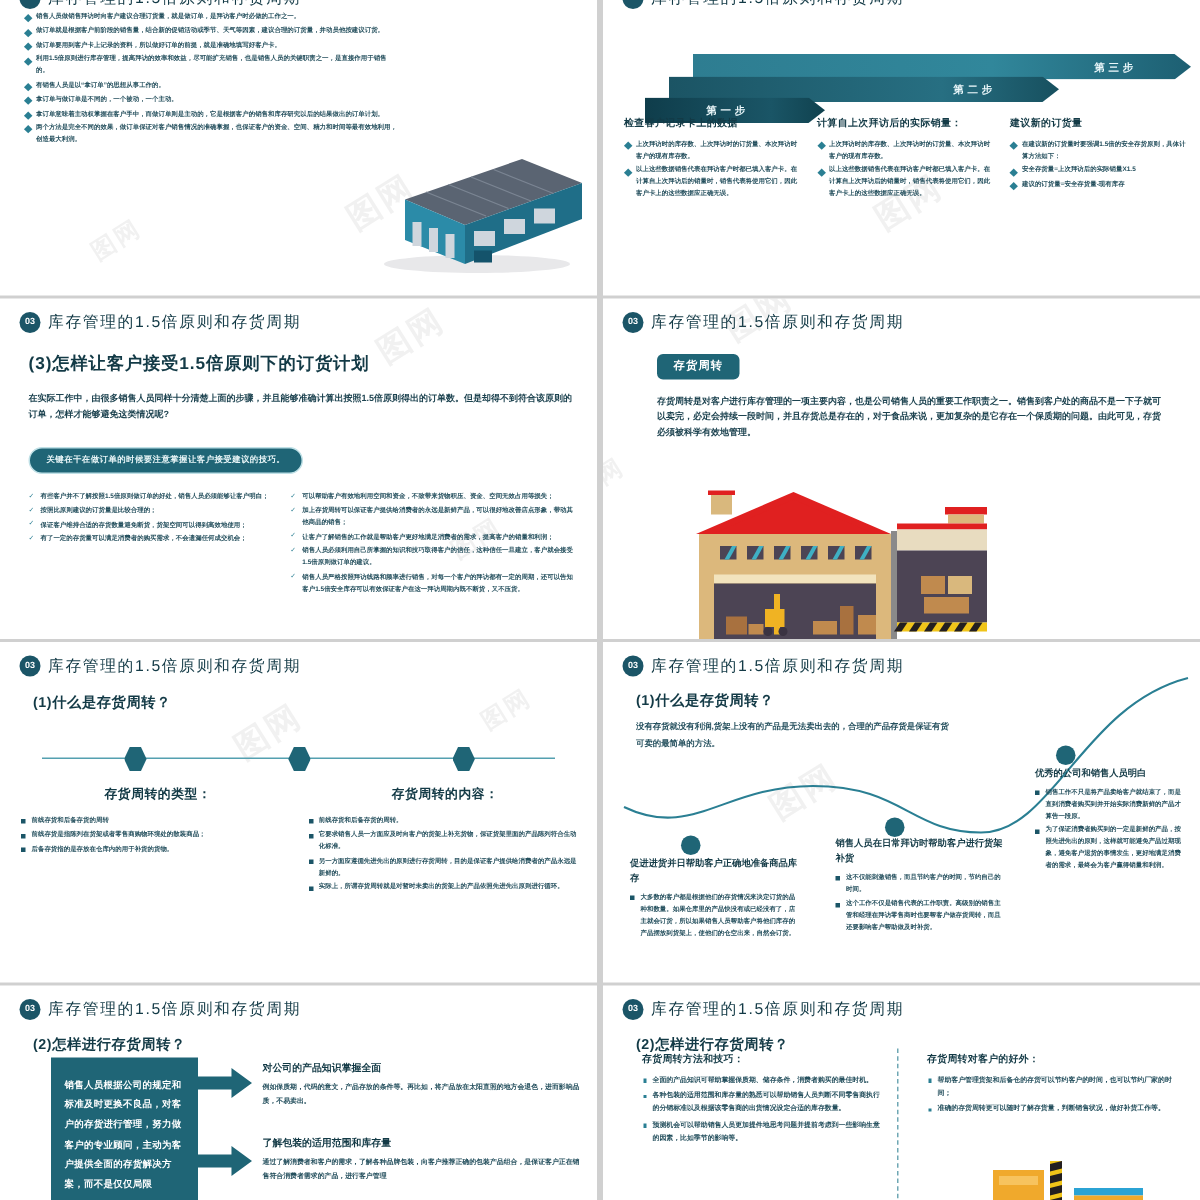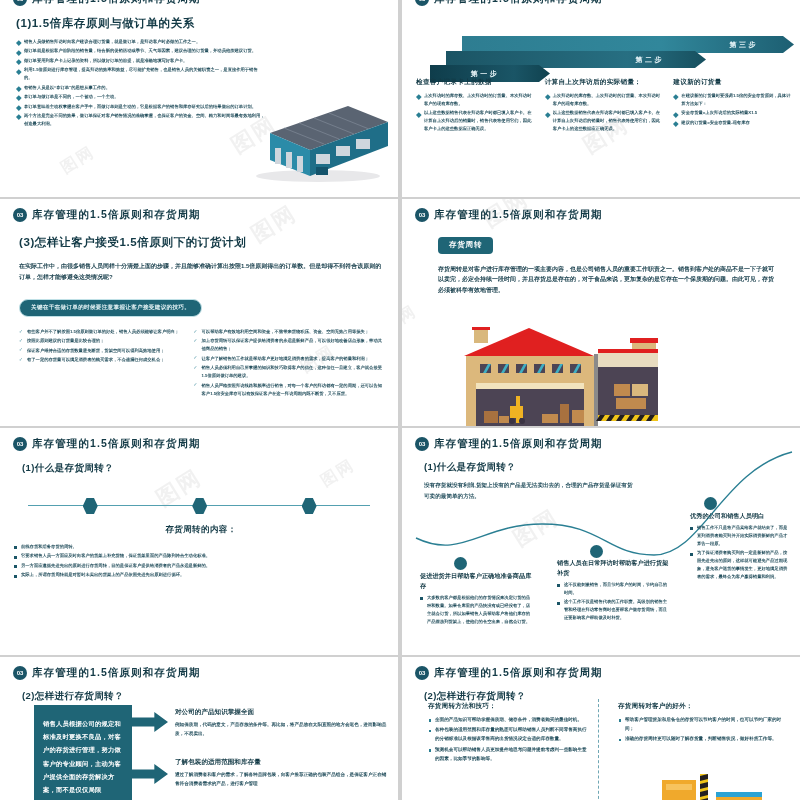--- a/index.html
+++ b/index.html
@@ -25,21 +25,21 @@
   
   .hdr { display:flex; align-items:center; gap:5px; padding:9px 0 0 13px; }
   .badge {
     width:14px;height:14px;border-radius:50%;
     background:#1b5567;color:#fff;
     font-size:6px;font-weight:bold;
     display:flex;align-items:center;justify-content:center;
     letter-spacing:0;
     flex:0 0 auto;
   }
-  .hdr-title { font-size:10.5px;font-weight:bold;letter-spacing:1.1px;color:#133a46; }
+  .hdr-title { font-size:10.5px;font-weight:normal;letter-spacing:1.1px;color:#133a46; }
   .sec-title { font-size:11.5px;font-weight:bold;color:#133a46;letter-spacing:.6px; }
   .sub-title { font-size:9.5px;font-weight:bold;color:#133a46;letter-spacing:.4px; }
 
   .para { font-size:6px;line-height:1.75;color:#1d4350;font-weight:bold; }
   .tiny { font-size:4.3px;line-height:1.85;color:#25505e;font-weight:bold; }
   .tiny2 { font-size:4.6px;line-height:1.95;color:#25505e;font-weight:bold; }
 
   ul { list-style:none; }
   li { position:relative; }
 
@@ -162,23 +162,20 @@
 <div id="grid">
 
   <div class="slide">
     <div class="wm">
       <span style="left:230px;top:120px;">图网</span>
       <span style="left:60px;top:150px;font-size:16px;">图网</span>
     </div>
     <div class="s1-top">
       <div class="badge">03</div>
       <div class="hdr-title">库存管理的1.5倍原则和存货周期</div>
-    </div>
-    <div style="padding:16px 0 0 16px;">
-      <div class="sec-title">(1)1.5倍库存原则与做订单的关系</div>
     </div>
     <ul class="s1-list dia tiny" style="width:250px;">
       <li>销售人员做销售拜访时向客户建议合理订货量，就是做订单，是拜访客户时必做的工作之一。</li>
       <li>做订单就是根据客户前阶段的销售量，结合新的促销活动或季节、天气等因素，建议合理的订货量，并动员他按建议订货。</li>
       <li>做订单要用到客户卡上记录的资料，所以做好订单的前提，就是准确地填写好客户卡。</li>
       <li>利用1.5倍原则进行库存管理，提高拜访的效率和效益，尽可能扩充销售，也是销售人员的关键职责之一，是直接作用于销售的。</li>
       <li>有销售人员是以“拿订单”的思想从事工作的。</li>
       <li>拿订单与做订单是不同的，一个被动，一个主动。</li>
       <li>拿订单意味着主动权掌握在客户手中，而做订单则是主动的，它是根据客户的销售和库存研究以后的结果做出的订单计划。</li>
       <li>两个方法是完全不同的效果，做订单保证对客户销售情况的准确掌握，也保证客户的资金、空间、精力和时间等最有效地利用，创造最大利润。</li>
@@ -356,20 +353,28 @@
       <div class="sub-title">(1)什么是存货周转？</div>
     </div>
     <div class="tl">
       <div class="tl-line"></div>
       <div class="hexn" style="left:16%;"></div>
       <div class="hexn" style="left:48%;"></div>
       <div class="hexn" style="left:80%;"></div>
     </div>
     <div class="tl-cols">
       <div style="flex:1;">
+        <h4>存货周转的类型：</h4>
+        <ul class="sq tiny">
+          <li>前线存货和后备存货的周转</li>
+          <li>前线存货是指陈列在货架或者零售商购物环境处的散装商品；</li>
+          <li>后备存货指的是存放在仓库内的用于补货的货物。</li>
+        </ul>
+      </div>
+      <div style="flex:1;">
         <h4>存货周转的内容：</h4>
         <ul class="sq tiny">
           <li>前线存货和后备存货的周转。</li>
           <li>它要求销售人员一方面应及时向客户的货架上补充货物，保证货架里面的产品陈列符合生动化标准。</li>
           <li>另一方面应遵循先进先出的原则进行存货周转，目的是保证客户提供给消费者的产品永远是新鲜的。</li>
           <li>实际上，所谓存货周转就是对暂时未卖出的货架上的产品依照先进先出原则进行循环。</li>
         </ul>
       </div>
     </div>
   </div>

